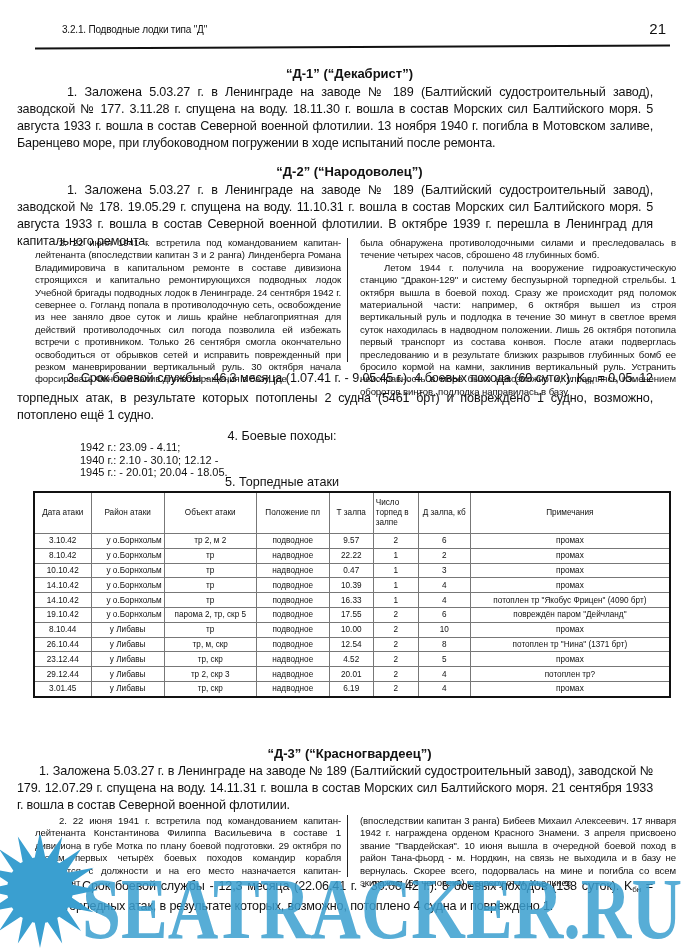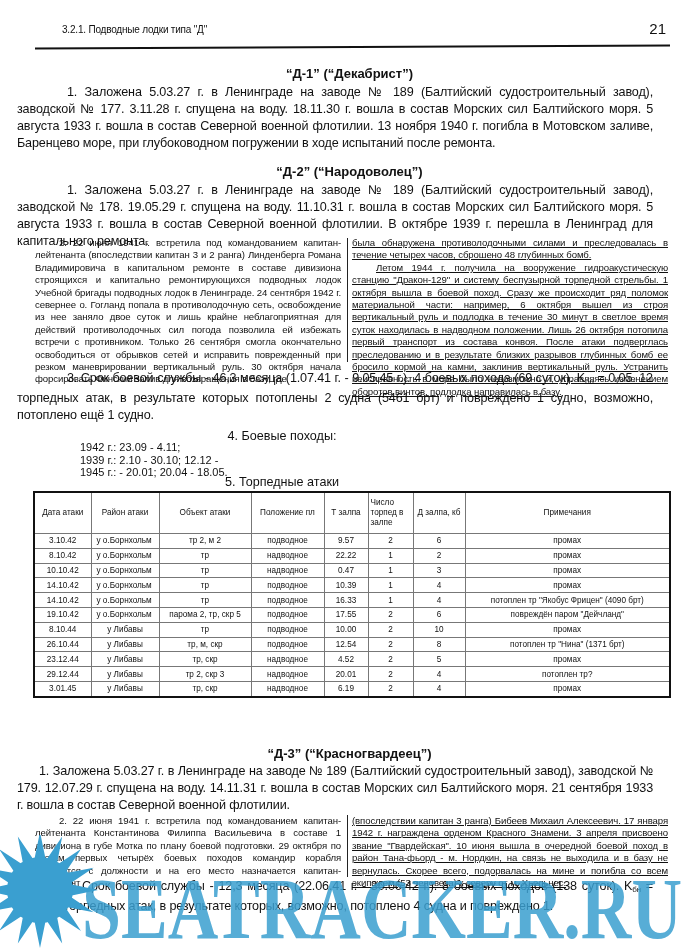--- a/index.html
+++ b/index.html
@@ -25,38 +25,38 @@
     position: absolute; left: 17px; width: 636px; font-size: 12.6px;
     line-height: 17px; text-align: justify; letter-spacing: -0.15px;
   }
   .para .indent { display: inline-block; width: 50px; }
   .col {
     position: absolute; font-size: 9.6px; line-height: 12.4px; text-align: justify;
     letter-spacing: -0.1px;
   }
   .col .indent { display: inline-block; width: 24px; }
   .col-left { left: 35px; width: 306px; }
-  .col-right { left: 352px; width: 316px; text-decoration: underline; }
+  .col-right { left: 360px; width: 316px; }
   .col-sep { position: absolute; width: 1px; background: #222; }
   .sub-head {
     position: absolute; left: 0; width: 564px; text-align: center; font-size: 12.6px;
   }
   .patrols {
     position: absolute; left: 80px; font-size: 11px; line-height: 12.6px;
   }
   table.attacks {
     position: absolute; left: 33px; top: 491px; width: 638px;
     border-collapse: collapse; border: 2px solid #111; font-size: 8.2px;
   }
   table.attacks th, table.attacks td {
     border: 1px solid #777; padding: 0 2px; text-align: center; font-weight: normal;
     height: 13.8px; line-height: 11px; white-space: nowrap;
   }
   table.attacks th { height: 40px; line-height: 10px; white-space: normal; }
-  table.attacks td.left { text-align: left; padding-left: 5px; }
+  table.attacks td.left { text-align: left; padding-left: 15px; }
   .k-sub { font-size: 8px; vertical-align: -2px; }
   .watermark {
     position: absolute; left: 0; top: 835px; width: 699px; height: 113px; pointer-events: none;
   }
 </style>
 </head>
 <body>
 
 <div class="running-head">3.2.1. Подводные лодки типа "Д"</div>
 <div class="page-num">21</div>
@@ -73,21 +73,21 @@
 <div class="col col-right" style="top:237px">
   <div>была обнаружена противолодочными силами и преследовалась в течение четырех часов, сброшено 48 глубинных бомб.</div>
   <div><span class="indent"></span><span>Летом 1944 г. получила на вооружение гидроакустическую станцию "Дракон-129" и систему беспузырной торпедной стрельбы. 1 октября вышла в боевой поход. Сразу же происходит ряд поломок материальной части: например, 6 октября вышел из строя вертикальный руль и подлодка в течение 30 минут в светлое время суток находилась в надводном положении. Лишь 26 октября потопила первый транспорт из состава конвоя. После атаки подверглась преследованию и в результате близких разрывов глубинных бомб ее бросило кормой на камни, заклинив вертикальный руль. Устранить неисправность в море было невозможно и, управляясь изменением оборотов винтов, подлодка направилась в базу.</span></div>
 </div>
 
 <div class="para" style="top:370px"><span class="indent"></span><span>3. Срок боевой службы - 46,3 месяца (1.07.41 г. - 9.05.45 г.). 4 боевых похода (69 суток). K</span><span class="k-sub">бн</span><span> = 0,05.  12 торпедных атак, в результате которых потоплены 2 судна (5461 брт) и повреждено 1 судно, возможно, потоплено ещё 1 судно.</span></div>
 
 <div class="sub-head" style="top:429px">4. Боевые походы:</div>
 <div class="patrols" style="top:441px">
   <div>1942 г.: 23.09 - 4.11;</div>
-  <div>1939 г.: 2.10 - 30.10; 12.12 -</div>
+  <div>1940 г.: 2.10 - 30.10; 12.12 -</div>
   <div>1945 г.: - 20.01; 20.04 - 18.05.</div>
 </div>
 
 <div class="sub-head" style="top:475px">5. Торпедные атаки</div>
 
 <table class="attacks">
   <colgroup>
     <col style="width:57px">
       <col style="width:68px">
       <col style="width:92px">

